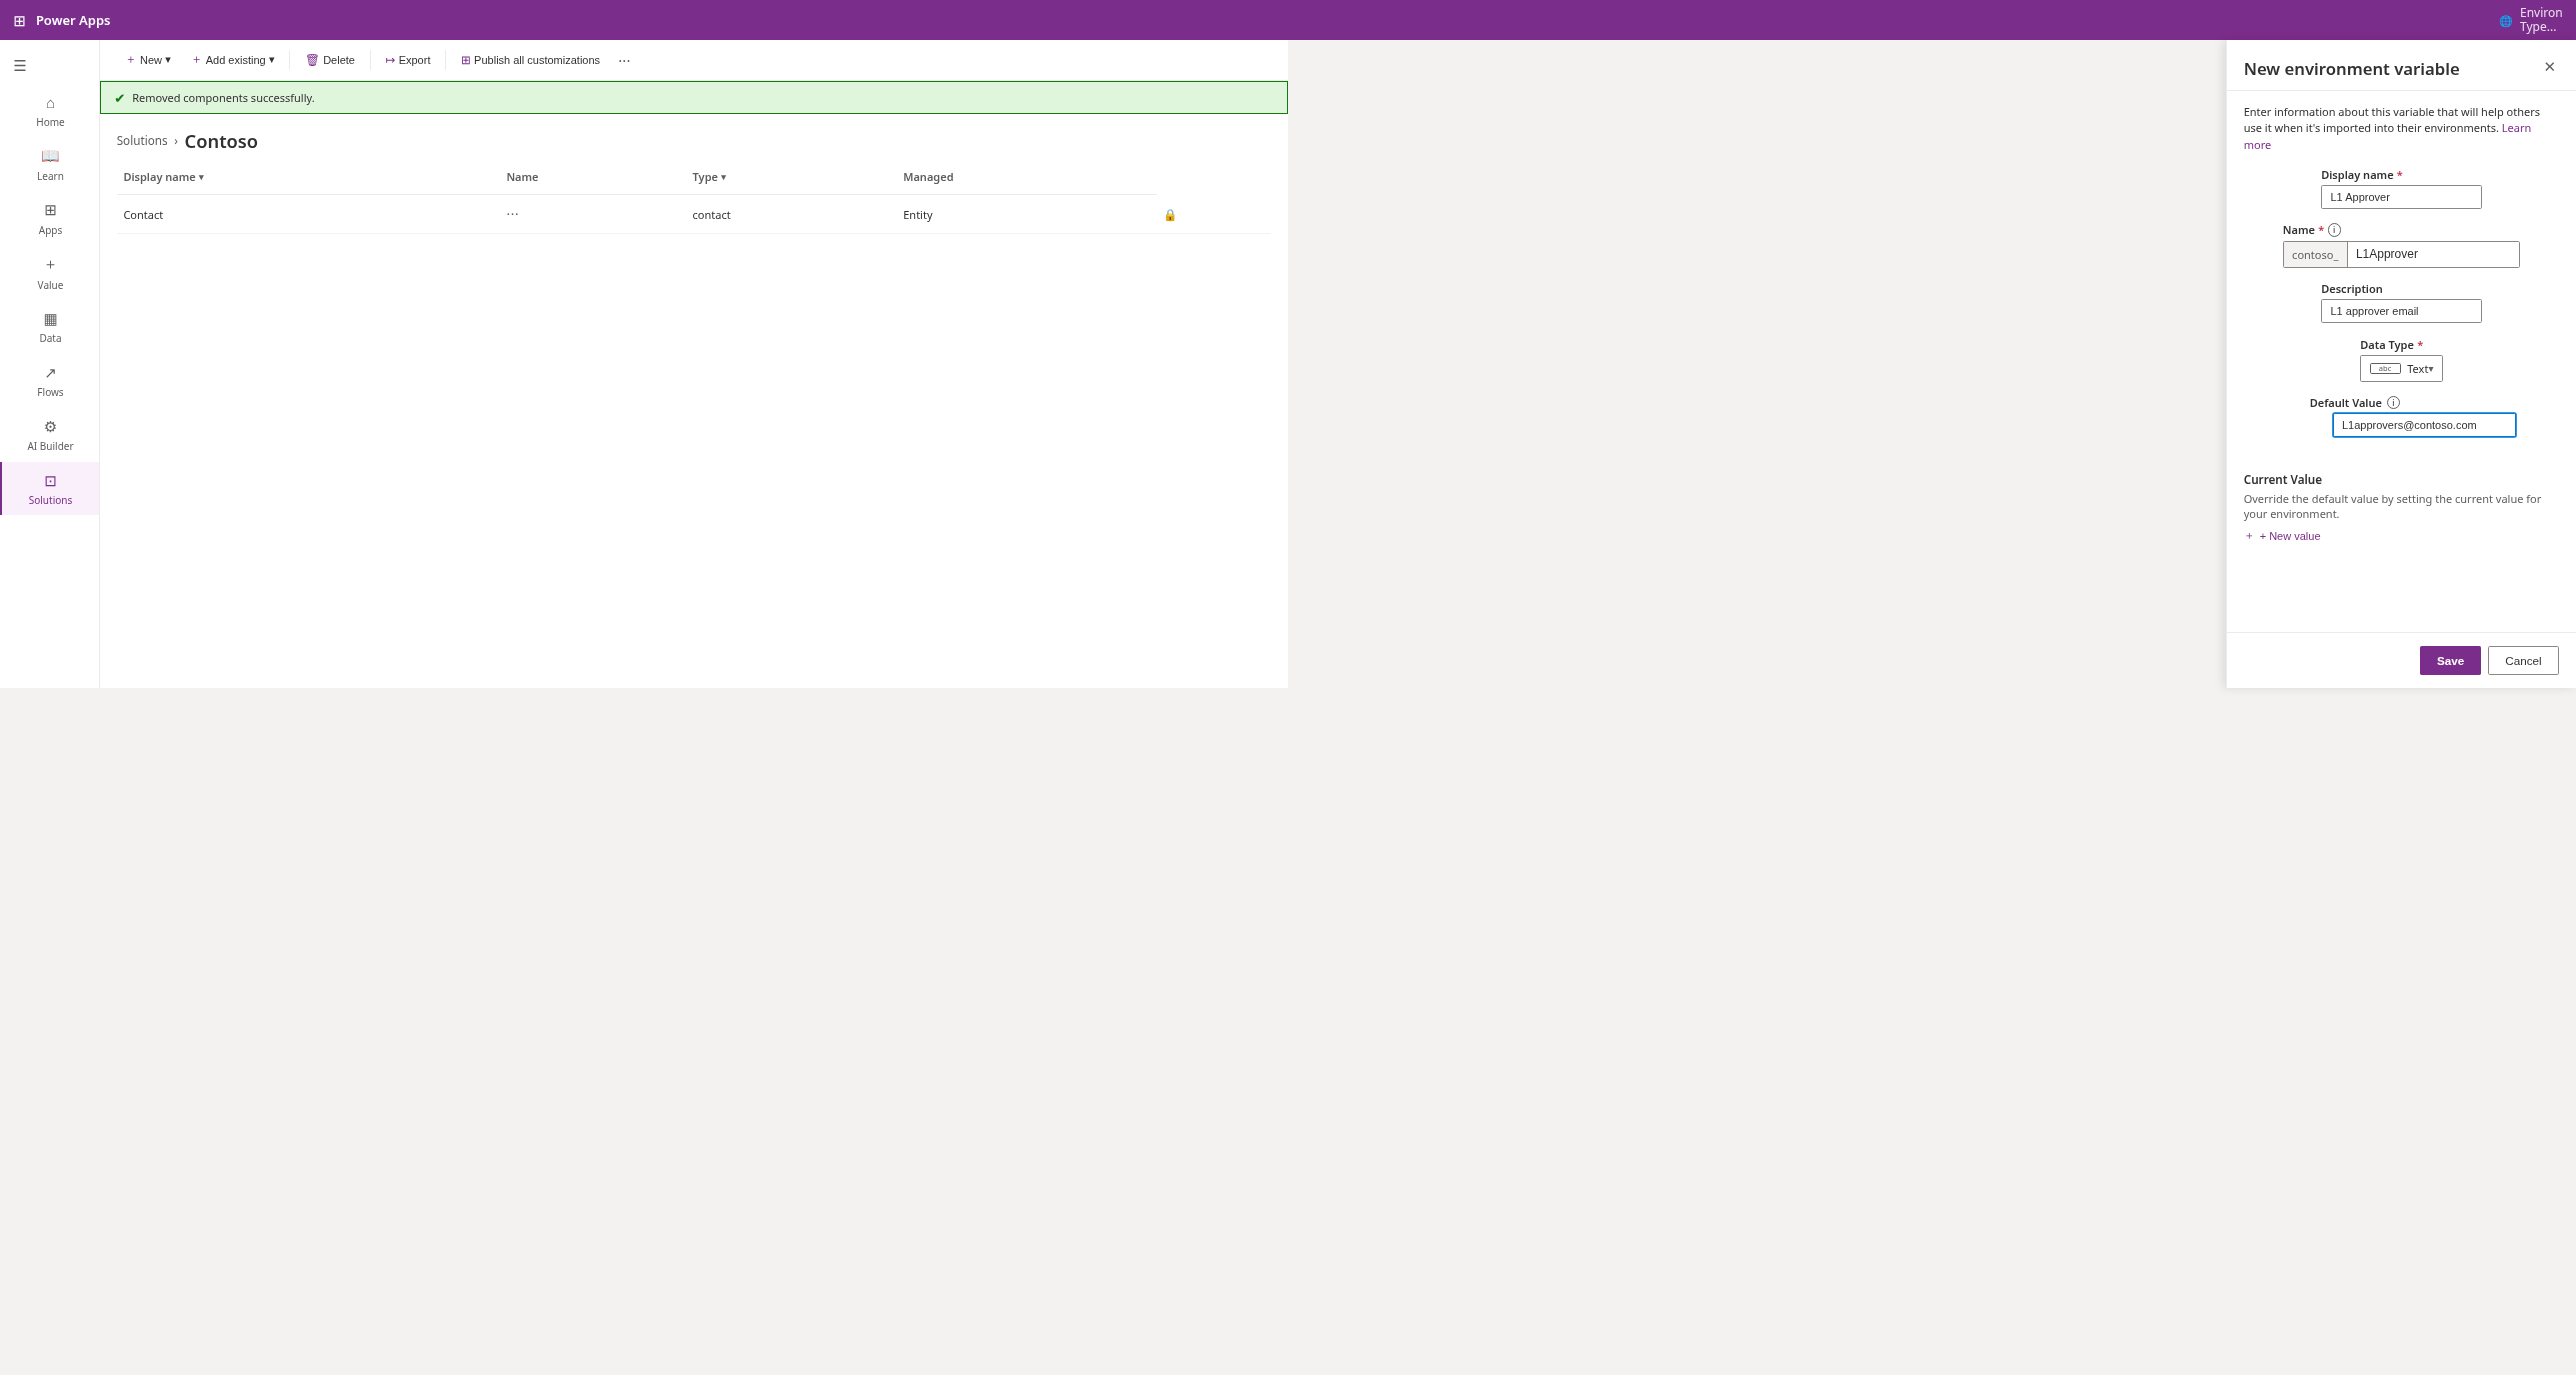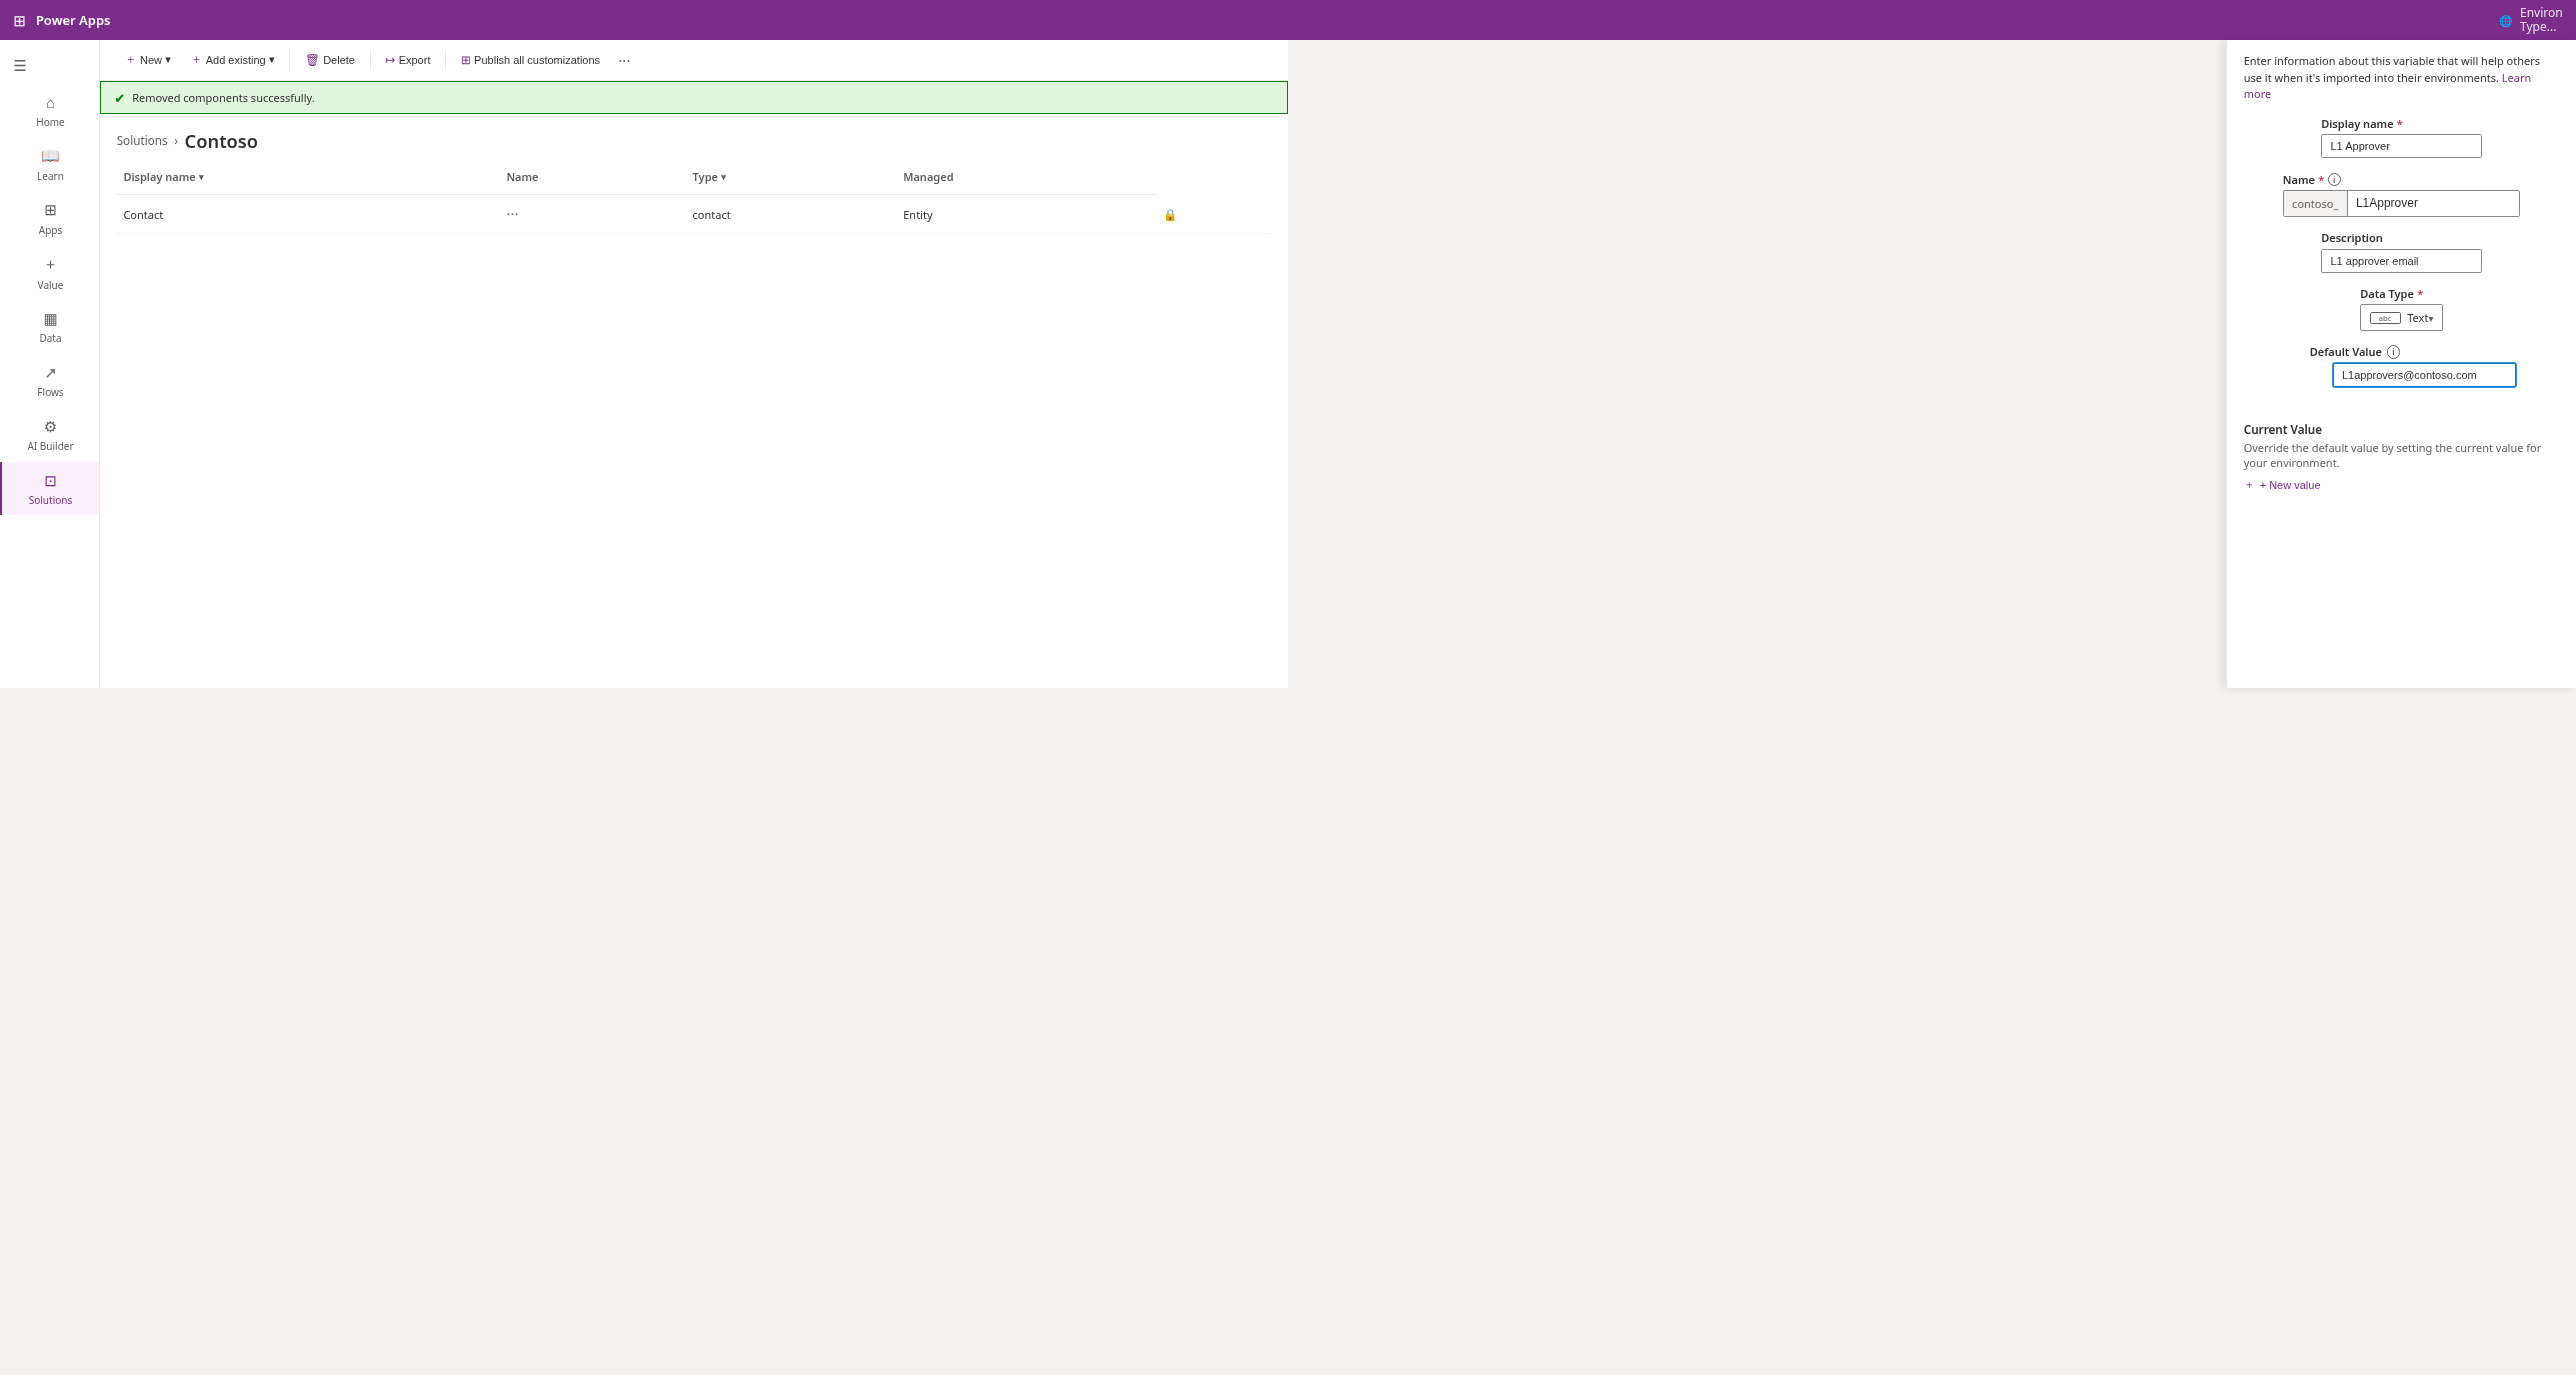--- a/index.html
+++ b/index.html
@@ -479,20 +479,24 @@
               <span class="td-lock">🔒</span>
             </td>
           </tr>
         </tbody>
       </table>
     </div>
   </div>
 </div>
 
 <div class="panel-overlay">
+  <div class="panel-header">
+    <span class="panel-title">New environment variable</span>
+    <button class="panel-close">✕</button>
+  </div>
   <div class="panel-body">
     <p class="panel-desc">Enter information about this variable that will help others use it when it's imported into their environments. <a href="#">Learn more</a></p>
 
     <div class="field-group">
       <label class="field-label">
         <span>Display name</span>
         <span class="required-star">*</span>
       </label>
       <input class="field-input" type="text" value="L1 Approver" style="">
     </div>
@@ -545,14 +549,18 @@
     <div class="field-group">
       <span class="section-title">Current Value</span>
       <p class="section-desc">Override the default value by setting the current value for your environment.</p>
       <button class="new-value-btn">
         <span>＋</span>
         <span>+ New value</span>
       </button>
     </div>
   </div>
 
+  <div class="panel-footer">
+    <button class="btn-save">Save</button>
+    <button class="btn-cancel">Cancel</button>
+  </div>
 </div>
 
 
 </body></html>

